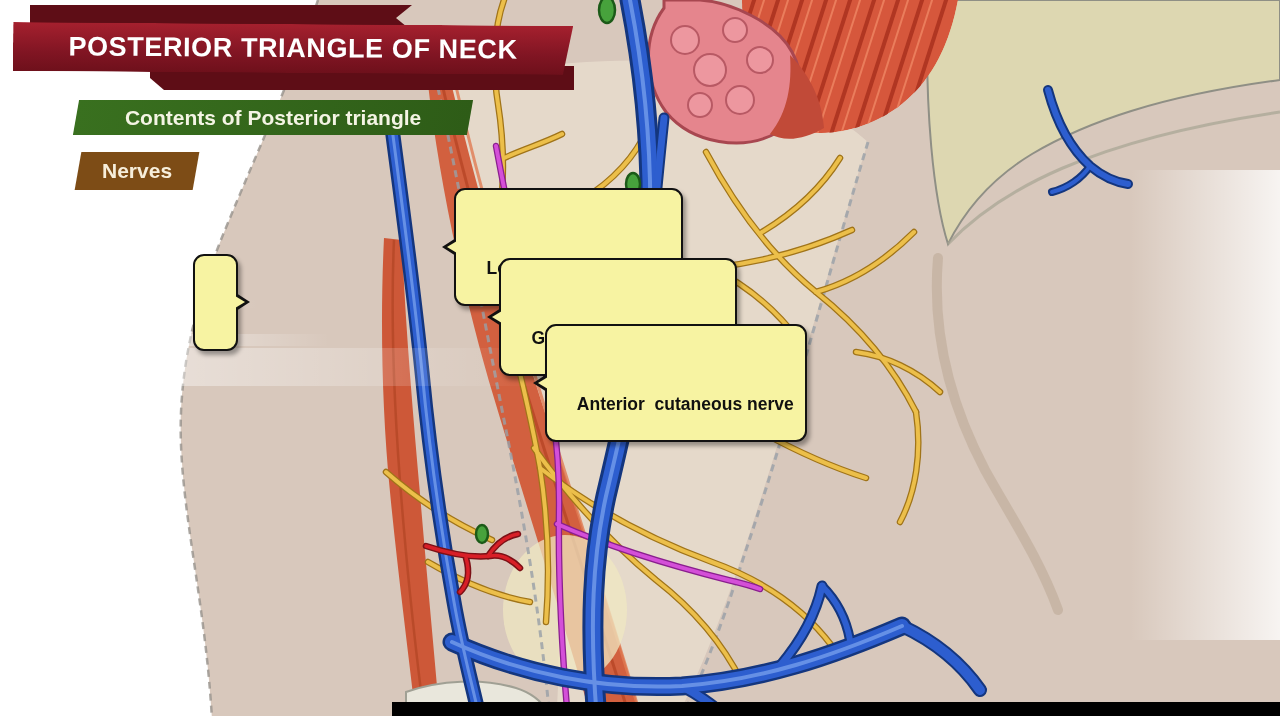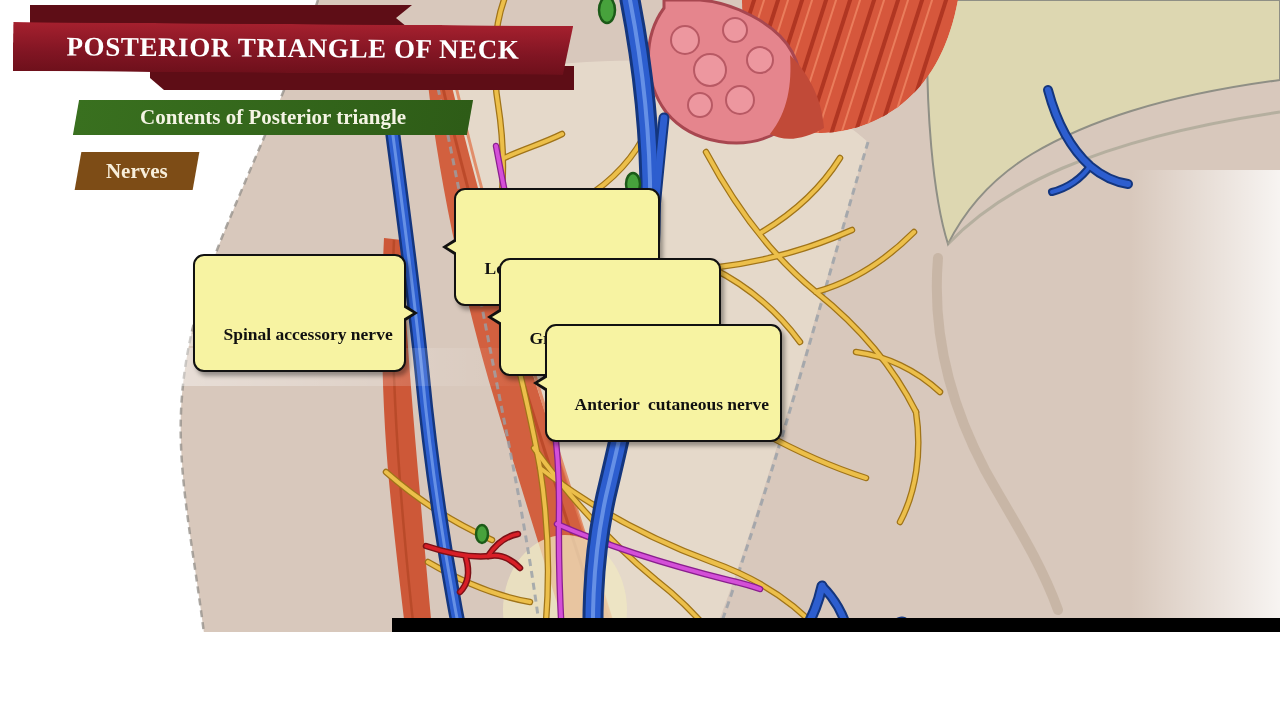--- a/index.html
+++ b/index.html
@@ -1,17 +1,17 @@
 <!DOCTYPE html>
 <html style="--label-bg: #f7f3a2; --banner-red: #8c1724; --banner-red-dark: #5e0d16; --banner-green: #2e5c17; --banner-brown: #7d4c16; --vein-blue: #2d5ecf; --nerve-yellow: #ecbf4a; --nerve-purple: #d44fd8; --artery-red: #d81f27; --muscle-red: #d2603f; --skin: #d8c8bc;"><head>
 <meta charset="utf-8">
 <style>
   html,body{margin:0;padding:0;background:#fff;}
-  #frame{position:relative;width:1280px;height:632px;overflow:hidden;background:#fff;
-         font-family:Liberation Serif, serif;}
+  #frame{position:relative;width:1280px;height:716px;overflow:hidden;background:#fff;
+         font-family:Liberation Sans, sans-serif;}
   #anatomy-svg{position:absolute;left:0;top:0;width:1280px;height:720px;z-index:1;}
 
   
   .ribbon-back{position:absolute;background:var(--banner-red-dark,#5e0d16);z-index:38;}
   #ribbon-back-top{left:30px;top:5px;width:382px;height:26px;
     clip-path:polygon(0 0,100% 0,calc(100% - 16px) 50%,100% 100%,0 100%);}
   #ribbon-back-bottom{left:150px;top:66px;width:424px;height:24px;
     clip-path:polygon(0 0,100% 0,100% 100%,14px 100%,0 50%);}
   #title-banner{position:absolute;left:13px;top:24px;width:560px;height:49px;z-index:40;
     background:linear-gradient(180deg,#a5202e,#811523 60%,#6e101b);
@@ -260,21 +260,20 @@
   </div>
 
   <div class="label" style="left:454px;top:188px;">
     <span class="tail tail-left-outer"></span>
     <span class="tail tail-left-inner"></span>
     <span>Lesser occipital nerve</span>
   </div>
   <div class="label" style="left:193px;top:254px;">
     <span class="tail tail-right-outer"></span>
     <span class="tail tail-right-inner"></span>
-    <span>Spinal accessory nerve</span>
   </div>
   <div class="label" style="left:499px;top:258px;">
     <span class="tail tail-left-outer"></span>
     <span class="tail tail-left-inner"></span>
     <span>Greater auricular nerve</span>
   </div>
   <div class="label" style="left:545px;top:324px;">
     <span class="tail tail-left-outer"></span>
     <span class="tail tail-left-inner"></span>
     <span>Anterior  cutaneous nerve</span>

